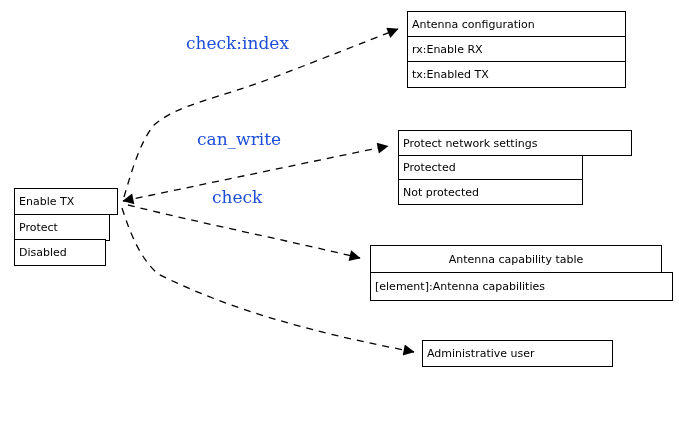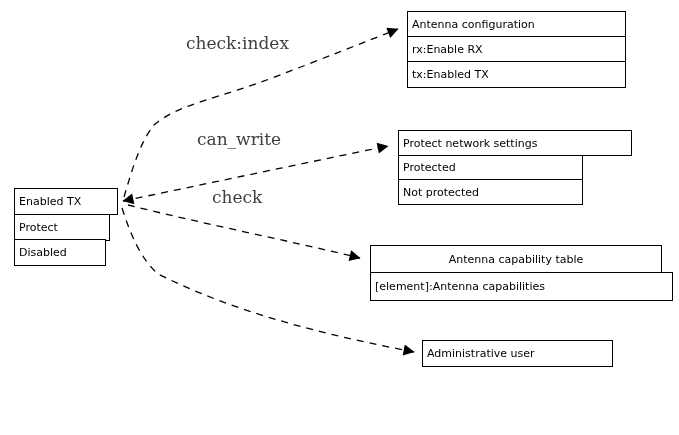--- a/index.html
+++ b/index.html
@@ -26,21 +26,21 @@
     overflow:hidden;
   }
   .cell + .cell{margin-top:-1.5px;}
   .cell.center{justify-content:center;}
   .edge-label{
     position:absolute;
     font-family:"DejaVu Serif","Liberation Serif",serif;
     font-size:17px;
     line-height:1.2;
     white-space:nowrap;
-    color:#404040;
+    color:#1d4ed8;
   }
   svg#edges{position:absolute;left:0;top:0;width:679px;height:435px;}
   svg#edges path.edge{
     fill:none;
     stroke:#000;
     stroke-width:1.3px;
     stroke-dasharray:7 6;
   }
 </style>
 </head>
@@ -58,21 +58,21 @@
     <path class="edge" d="M 123 201 C 210 183, 300 164, 388 146" marker-start="url(#arrow)" marker-end="url(#arrow)"></path>
     <path class="edge" d="M 128 205 C 200 223, 290 241, 360 258" marker-end="url(#arrow)"></path>
     <path class="edge" d="M 122 208 C 131 236, 141 259, 158 274 C 240 315, 332 336, 414 352" marker-end="url(#arrow)"></path>
   </svg>
 
   <span class="edge-label" style="left:186px;top:33px;">check:index</span>
   <span class="edge-label" style="left:197px;top:129px;">can_write</span>
   <span class="edge-label" style="left:212px;top:187px;">check</span>
 
   <div class="node" style="left:14px;top:188px;">
-    <div class="cell" style="width:104px;">Enabled TX</div>
+    <div class="cell" style="width:104px;">Enable TX</div>
     <div class="cell" style="width:96px;">Protect</div>
     <div class="cell" style="width:92px;">Disabled</div>
   </div>
 
   <div class="node" style="left:407px;top:11px;">
     <div class="cell" style="width:219px;height:25px;">Antenna configuration</div>
     <div class="cell" style="width:219px;">rx:Enable RX</div>
     <div class="cell" style="width:219px;">tx:Enabled TX</div>
   </div>
 

